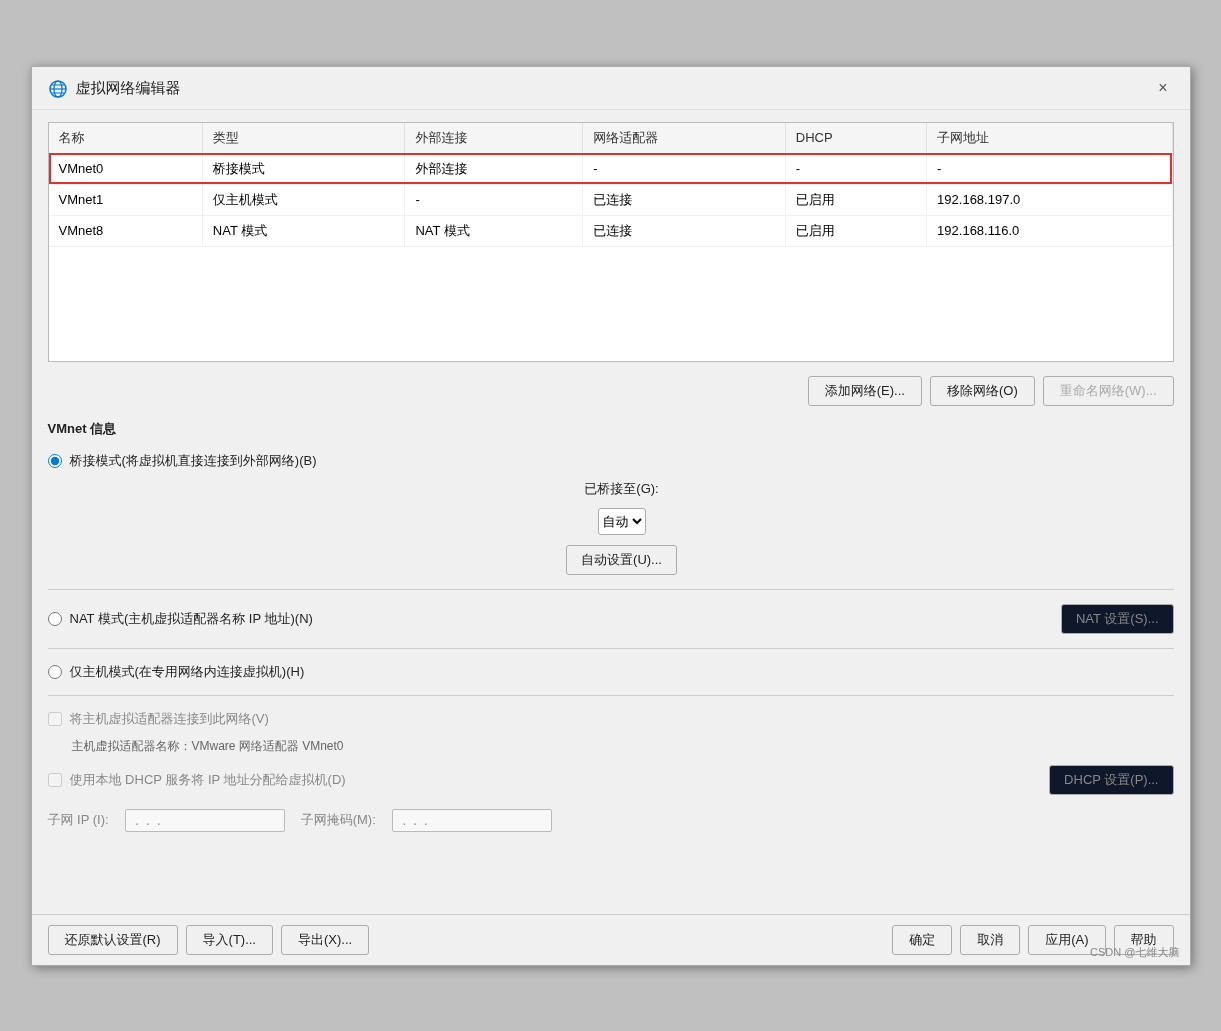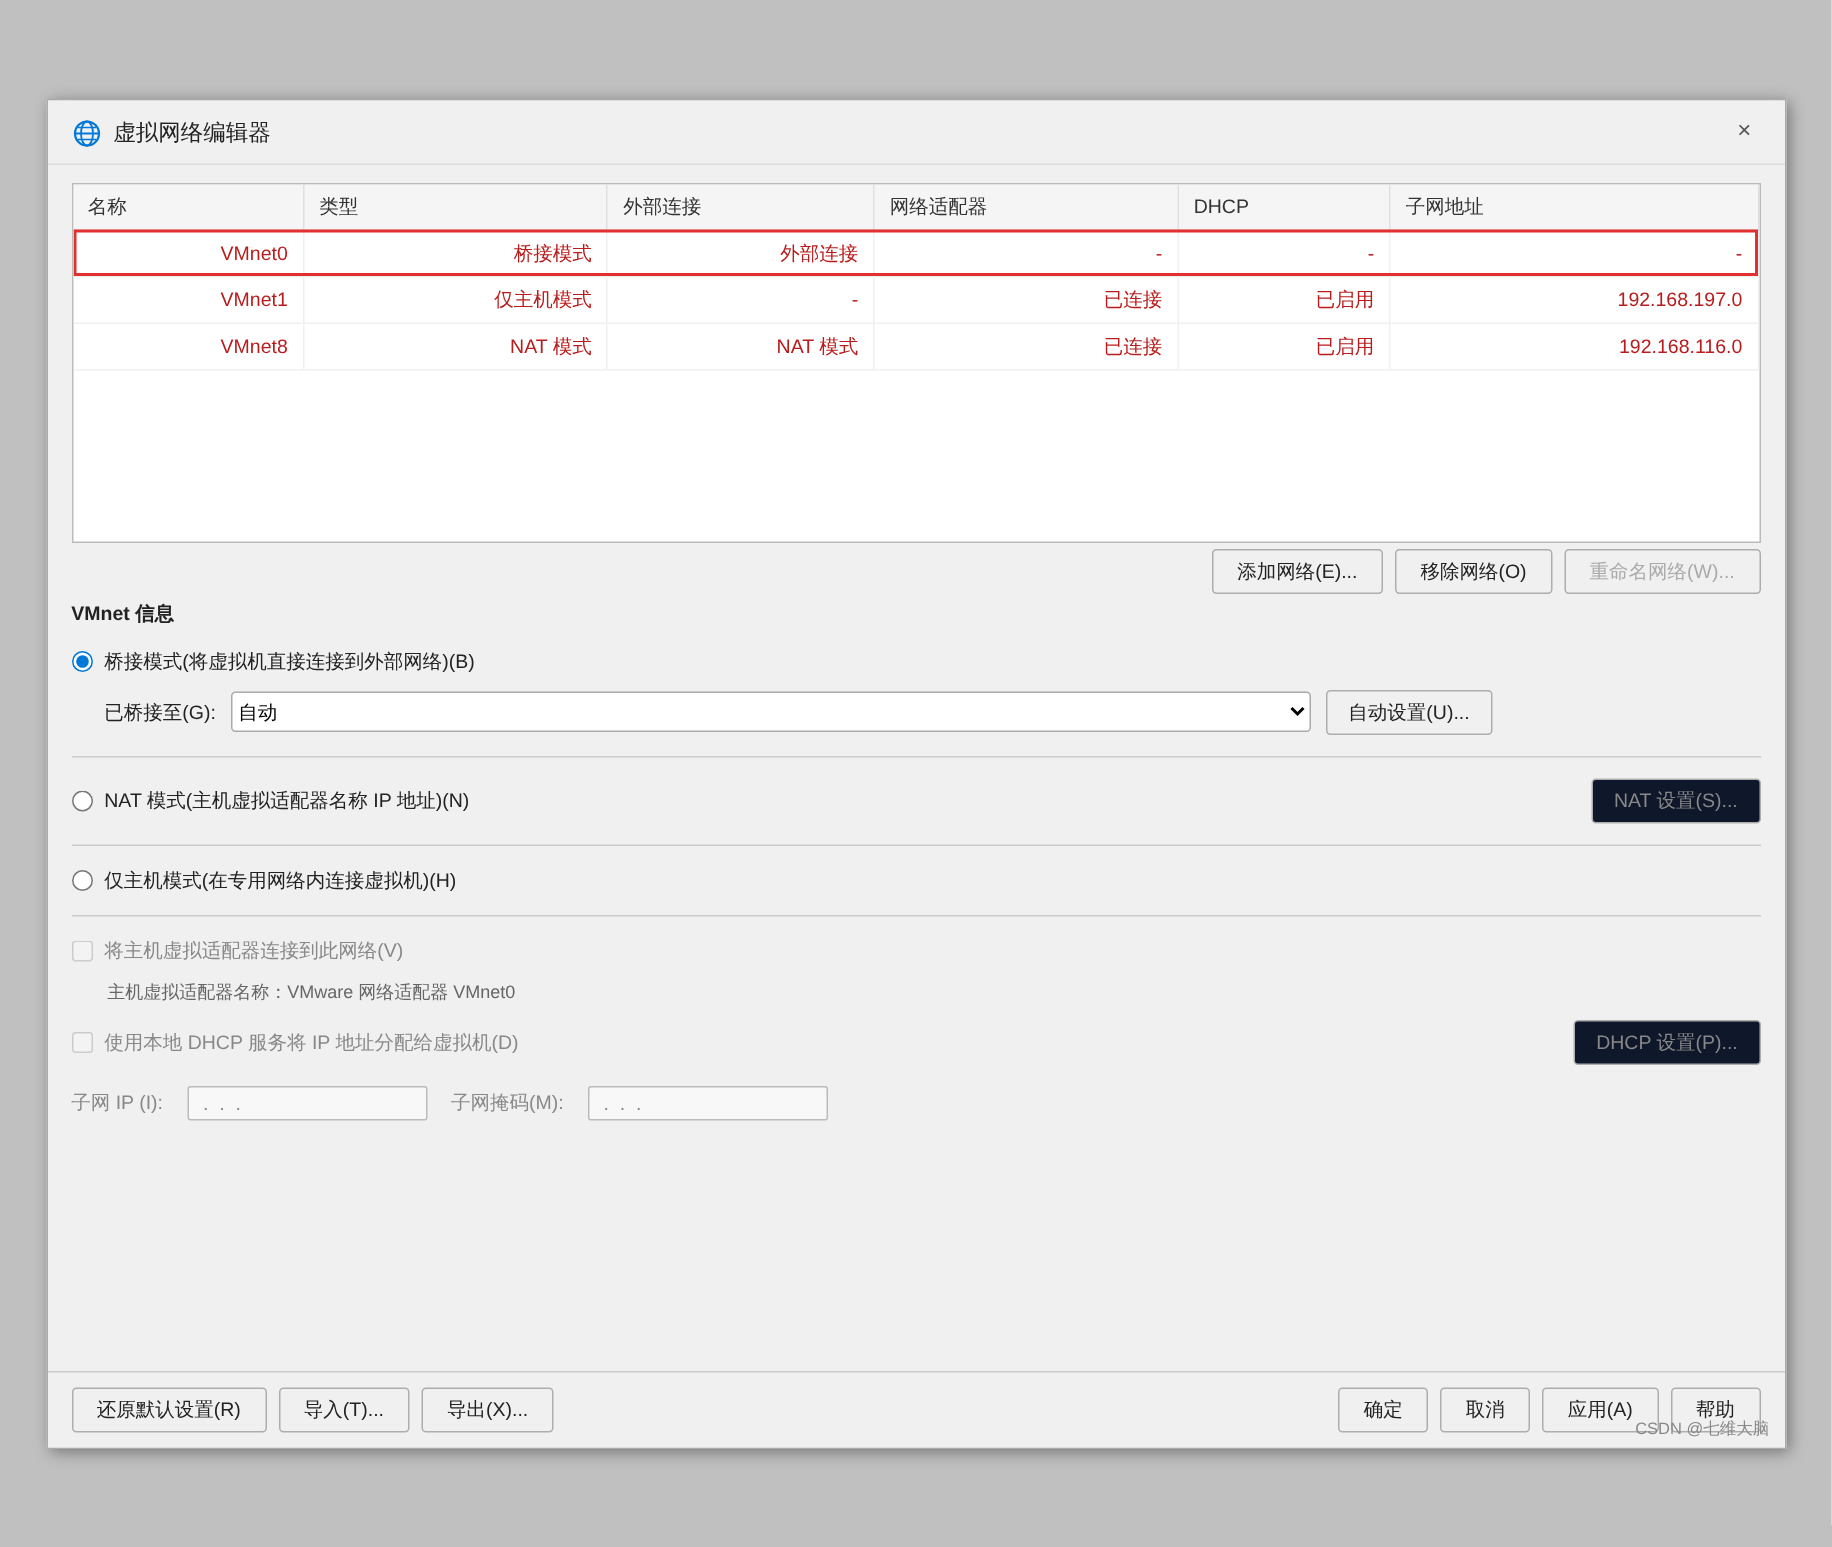--- a/index.html
+++ b/index.html
@@ -54,20 +54,21 @@
       border: none;
       padding: 2px 6px;
       border-radius: 3px;
     }
 
     .dialog-body {
       padding: 12px 16px;
       flex: 1;
       display: flex;
       flex-direction: column;
+      gap: 10px;
     }
 
     
     .table-container {
       border: 1px solid #bbb;
       background: white;
       height: 240px;
       overflow: auto;
     }
     table {
@@ -83,22 +84,21 @@
       padding: 6px 10px;
       font-weight: normal;
       color: #333;
       border-right: 1px solid #e0e0e0;
       font-size: 13px;
     }
     td {
       padding: 6px 10px;
       border-right: 1px solid #f0f0f0;
       font-size: 13px;
-      color: #b91c1c;
-      text-align: right;
+      color: #000000;
     }
     tbody tr {
       border-bottom: 1px solid #f0f0f0;
     }
     .row-selected {
       background: white;
       outline: 2px solid #e03030;
       outline-offset: -2px;
     }
     .row-selected td { background: white; }
@@ -152,20 +152,21 @@
     .radio-label {
       font-size: 13px;
       color: #222;
     }
 
     .bridge-row {
       display: flex;
       align-items: center;
       gap: 10px;
       margin-left: 22px;
+      flex-direction: column;
     }
     .bridge-label {
       font-size: 13px;
       color: #222;
       white-space: nowrap;
     }
     .bridge-select {
       flex: 1;
       max-width: 720px;
       padding: 4px 0;

